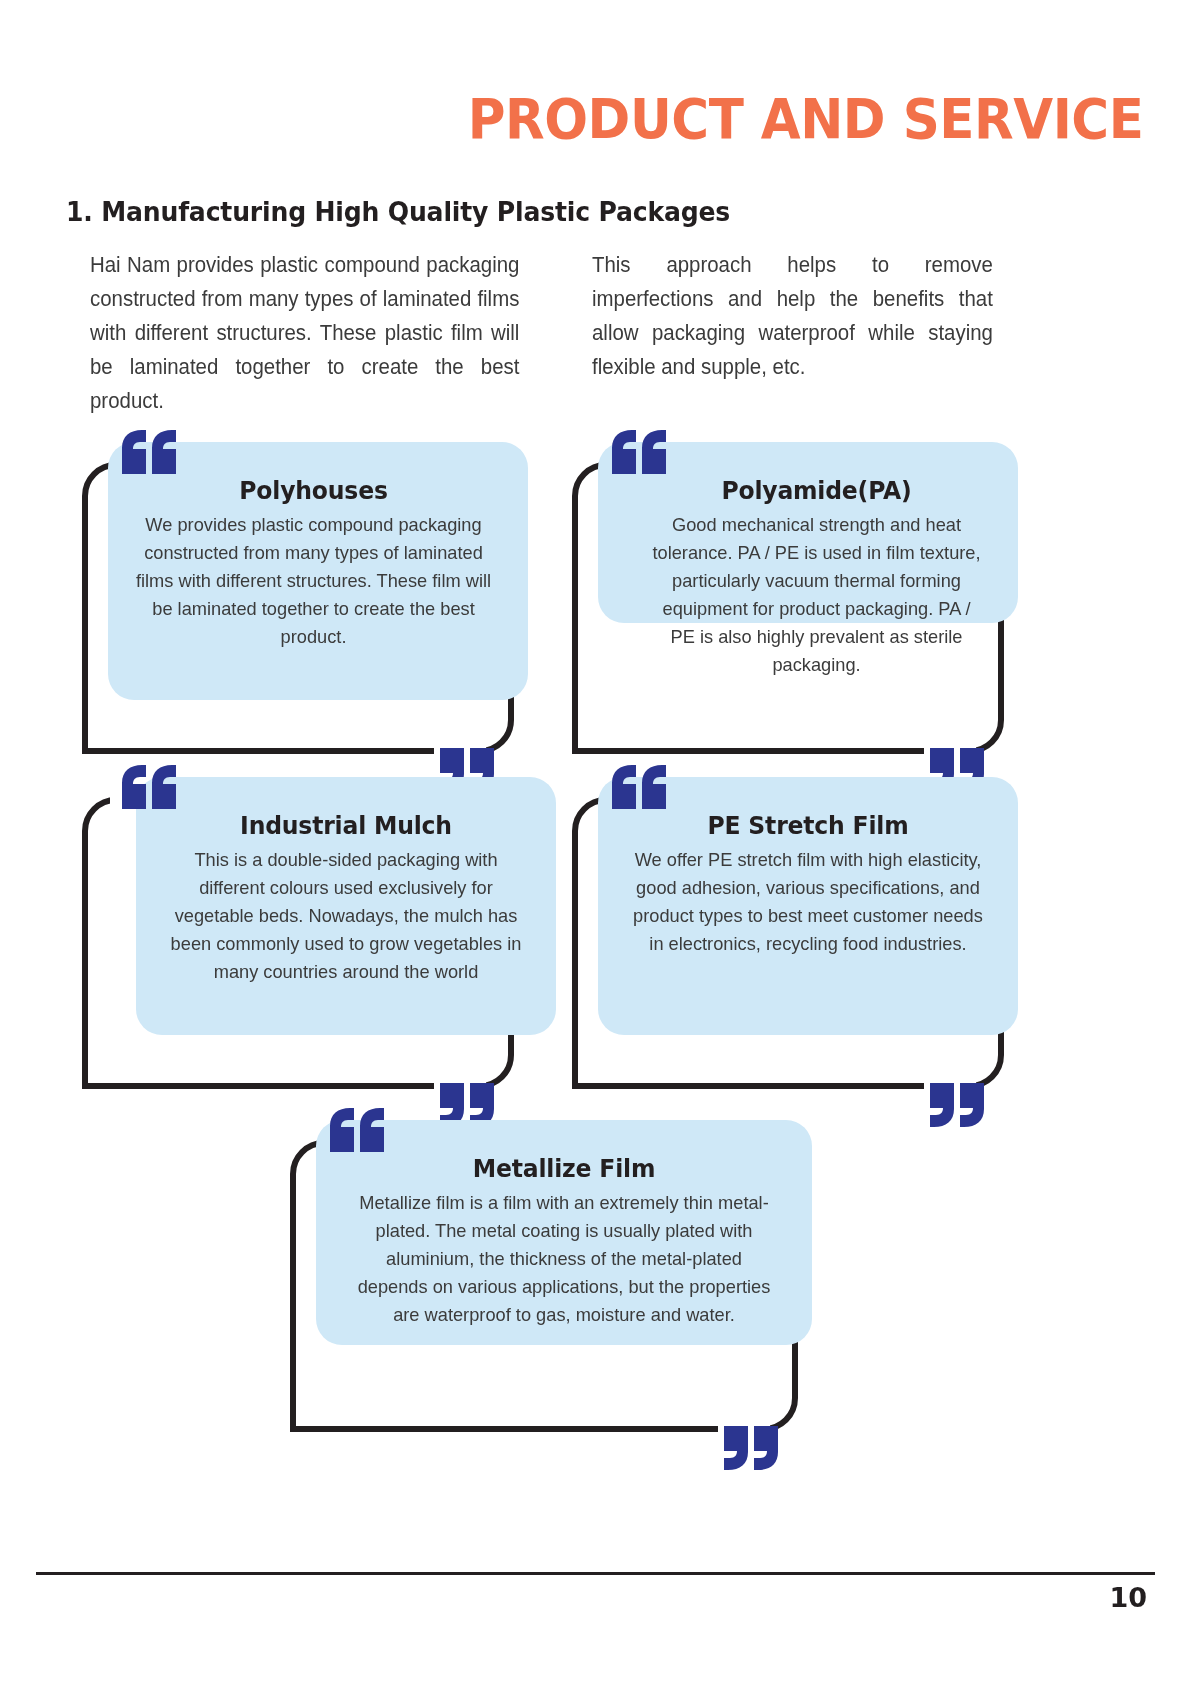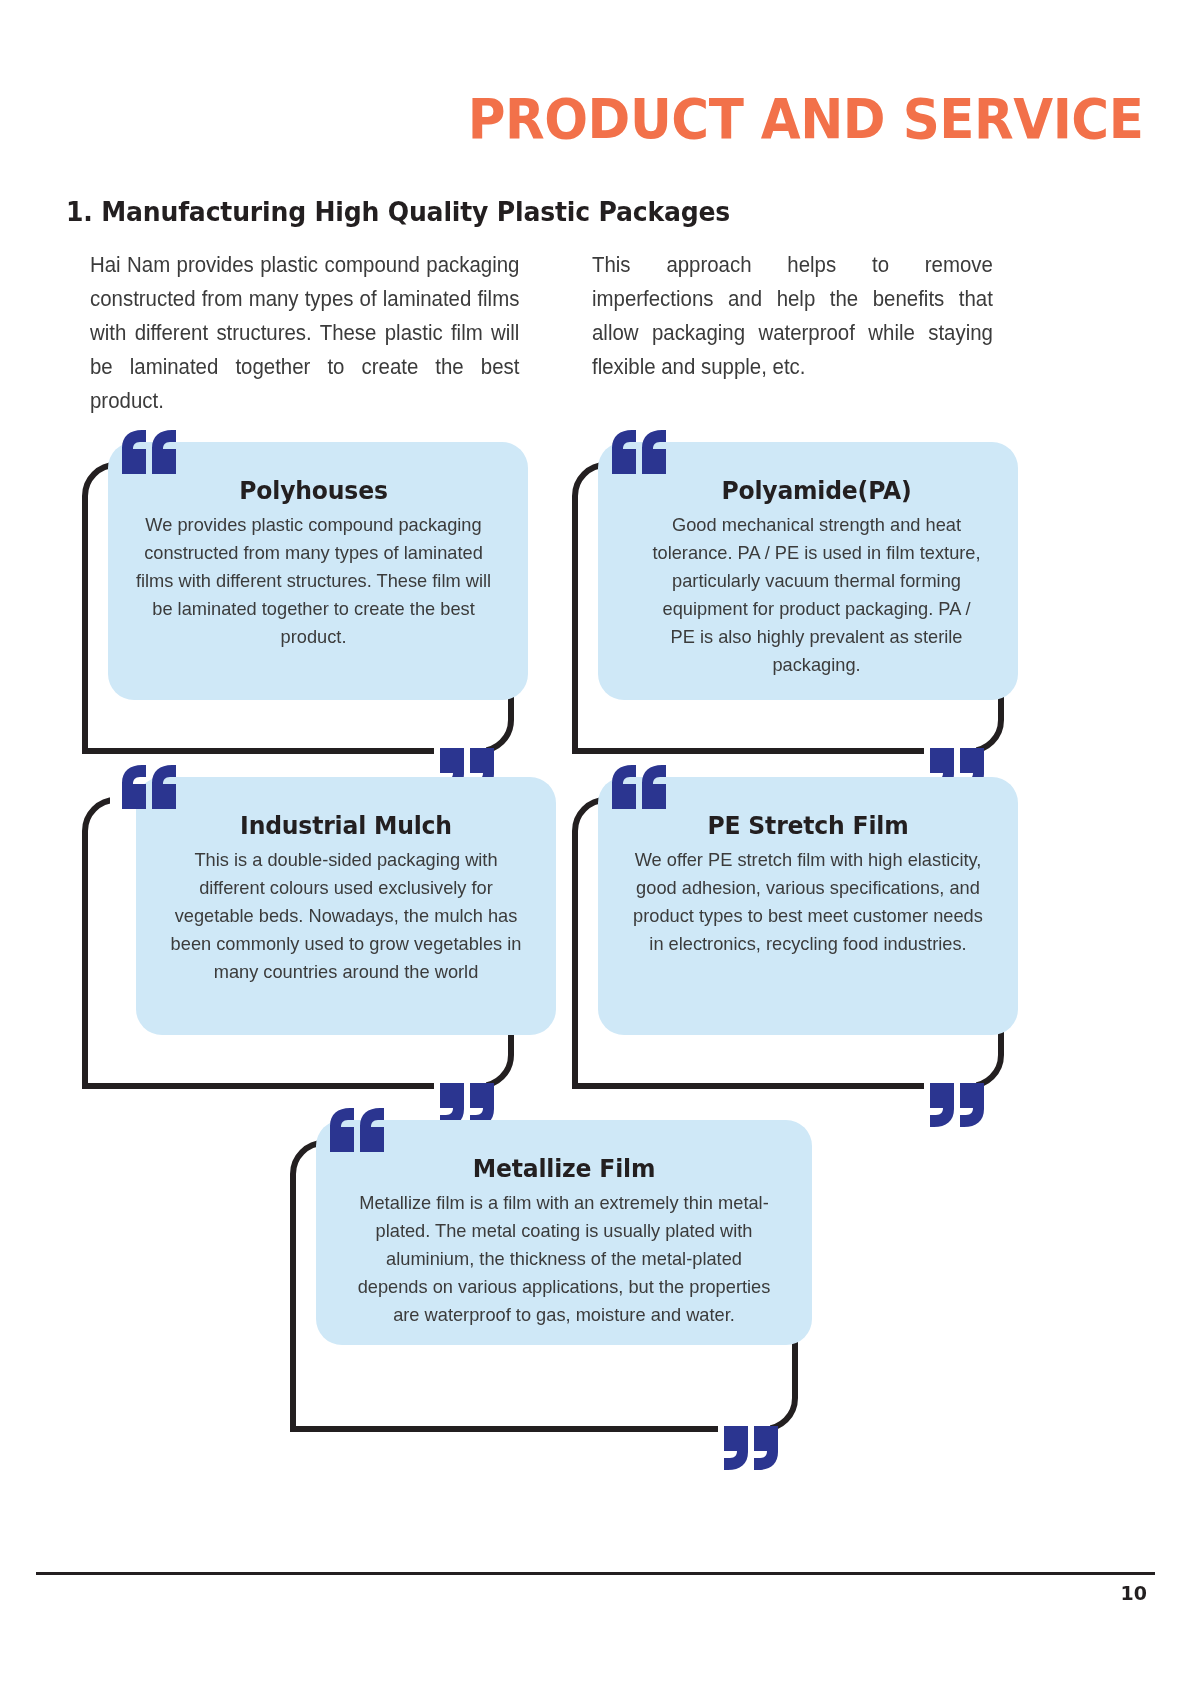--- a/index.html
+++ b/index.html
@@ -150,21 +150,21 @@
     top: 1572px;
     height: 3px;
     background: #231f20;
   }
   .page-number {
     position: absolute;
     top: 1582px;
     right: 44px;
     font-family: "DejaVu Sans", sans-serif;
     font-weight: bold;
-    font-size: 19px;
+    font-size: 27px;
     color: #231f20;
   }
 </style>
 </head>
 <body>
 
 <div class="page-title">PRODUCT AND SERVICE</div>
 
 <div class="section-heading">1. Manufacturing High Quality Plastic Packages</div>
 
@@ -194,21 +194,21 @@
       <path d="M26 36 C26 48 18 54 6 54 L2 54 L2 42 L8 42 C13 42 15 39 15 35 L2 35 L2 10 L26 10 Z" fill="#2b3590"></path>
       <path d="M56 36 C56 48 48 54 36 54 L32 54 L32 42 L38 42 C43 42 45 39 45 35 L32 35 L32 10 L56 10 Z" fill="#2b3590"></path>
     </svg>
   </div>
 </div>
 
 <div class="card" style="left:572px; top:462px; width:432px; height:292px;">
   <div class="frame"></div>
   <div class="gap-tl"></div>
   <div class="gap-br"></div>
-  <div class="panel" style="left:26px; top:-20px; width:420px; height:258px;padding-left:43px;">
+  <div class="panel" style="left:26px; top:-20px; width:420px; height:181px;padding-left:43px;">
     <div class="card-title">Polyamide(PA)</div>
     <div class="card-body">Good mechanical strength and heat tolerance. PA / PE is used in film texture, particularly vacuum thermal forming equipment for product packaging. PA / PE is also highly prevalent as sterile packaging.</div>
   </div>
   <div class="quote" style="left:38px; top:-34px;">
     <svg width="60" height="56" viewBox="0 0 60 56" aria-hidden="true">
       <path d="M2 20 C2 8 10 2 22 2 L26 2 L26 14 L20 14 C15 14 13 17 13 21 L26 21 L26 46 L2 46 Z" fill="#2b3590"></path>
       <path d="M32 20 C32 8 40 2 52 2 L56 2 L56 14 L50 14 C45 14 43 17 43 21 L56 21 L56 46 L32 46 Z" fill="#2b3590"></path>
     </svg>
   </div>
   <div class="quote" style="right:16px; bottom:-40px;">

